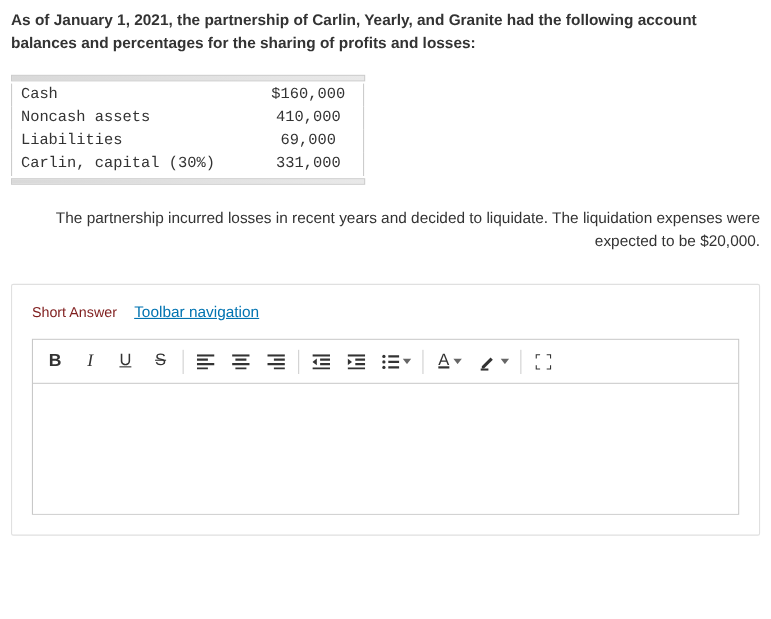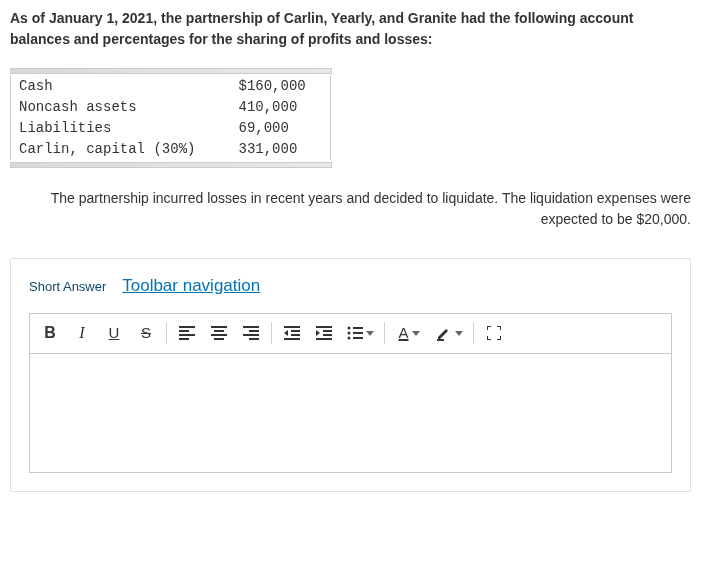--- a/index.html
+++ b/index.html
@@ -26,32 +26,32 @@
     border-collapse: collapse;
     font-family: "Courier New", Courier, monospace;
     font-size: 14px;
   }
   table.ledger td {
     padding: 0 8px;
     white-space: pre;
     vertical-align: top;
   }
   table.ledger td.lbl { width: 220px; border-left: 1px solid #ccc; }
-  table.ledger td.val { width: 100px; text-align: left; border-right: 1px solid #ccc; }
+  table.ledger td.val { width: 100px; text-align: center; border-right: 1px solid #ccc; }
   .follow { margin-bottom: 28px; text-align: right; }
   .answer-block {
     border: 1px solid #e0e0e0;
     border-radius: 2px;
     padding: 14px 18px 18px 18px;
     background: #fff;
   }
   .answer-header { margin-bottom: 14px; }
-  .short-answer-lbl { font-size: 13px; color: #0c4a6e; margin-right: 12px; }
+  .short-answer-lbl { font-size: 13px; color: #7f1d1d; margin-right: 12px; }
   .toolbar-nav {
-    font-size: 17px;
+    font-size: 14px;
     color: #0073b1;
     text-decoration: underline;
     cursor: pointer;
     margin-top: 44px;
   }
   .editor-frame { border: 1px solid #c8c8c8; }
   .toolbar {
     display: flex;
     align-items: center;
     height: 40px;

